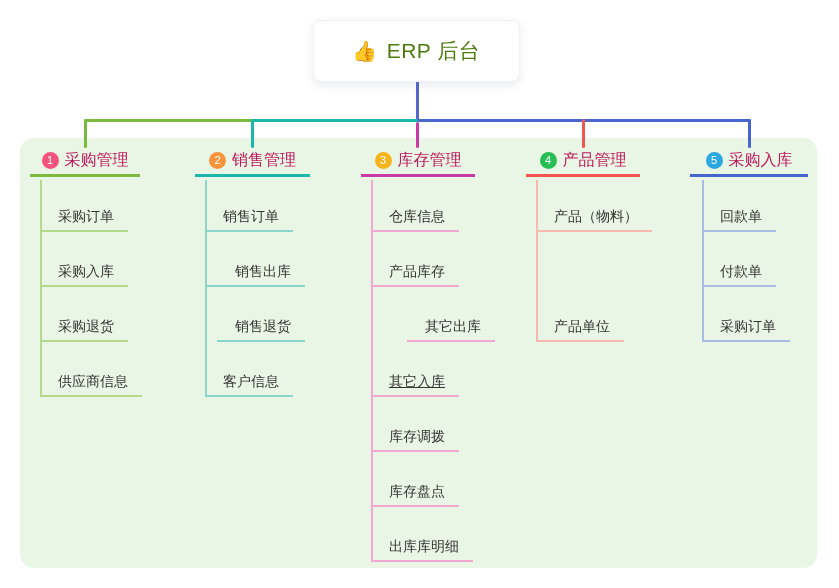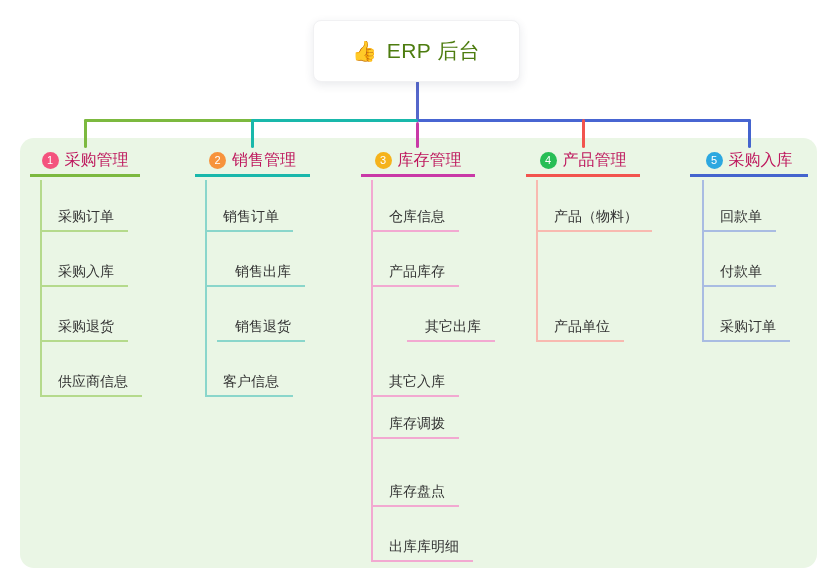--- a/index.html
+++ b/index.html
@@ -140,22 +140,22 @@
   <div class="child" style="left: 205px; top: 368px; --c: #19B8AB; --lc: #8AD6CB; --bc: #F7933C;">客户信息</div>
 
   <div class="branch-header" style="left: 361px; width: 114px; --c: #C939A7; --lc: #F2A9D1; --bc: #F5B31C;">
     <span class="badge">3</span>
     <span class="branch-label">库存管理</span>
   </div>
   <div class="spine" style="left: 371px; top: 180px; height: 382px; background: rgb(242, 169, 209);"></div>
   <div class="child" style="left: 371px; top: 203px; --c: #C939A7; --lc: #F2A9D1; --bc: #F5B31C;">仓库信息</div>
   <div class="child" style="left: 371px; top: 258px; --c: #C939A7; --lc: #F2A9D1; --bc: #F5B31C;">产品库存</div>
   <div class="child" style="left: 371px; top: 313px; margin-left: 36px; --c: #C939A7; --lc: #F2A9D1; --bc: #F5B31C;">其它出库</div>
-  <div class="child" style="left: 371px; top: 368px; --c: #C939A7; --lc: #F2A9D1; --bc: #F5B31C;">其它入库</div>
-  <div class="child" style="left: 371px; top: 410px; --c: #C939A7; --lc: #F2A9D1; --bc: #F5B31C;">库存调拨</div>
+  <div class="child" style="left: 371px; top: 368px; text-decoration: underline; --c: #C939A7; --lc: #F2A9D1; --bc: #F5B31C;">其它入库</div>
+  <div class="child" style="left: 371px; top: 423px; --c: #C939A7; --lc: #F2A9D1; --bc: #F5B31C;">库存调拨</div>
   <div class="child" style="left: 371px; top: 478px; --c: #C939A7; --lc: #F2A9D1; --bc: #F5B31C;">库存盘点</div>
   <div class="child" style="left: 371px; top: 533px; --c: #C939A7; --lc: #F2A9D1; --bc: #F5B31C;">出库库明细</div>
 
   <div class="branch-header" style="left: 526px; width: 114px; --c: #F2544E; --lc: #F8B9B0; --bc: #27BE55;">
     <span class="badge">4</span>
     <span class="branch-label">产品管理</span>
   </div>
   <div class="spine" style="left: 536px; top: 180px; height: 162px; background: rgb(248, 185, 176);"></div>
   <div class="child" style="left: 536px; top: 203px; --c: #F2544E; --lc: #F8B9B0; --bc: #27BE55;">产品（物料）</div>
   <div class="child" style="left: 536px; top: 313px; text-align: center; --c: #F2544E; --lc: #F8B9B0; --bc: #27BE55;">产品单位</div>

